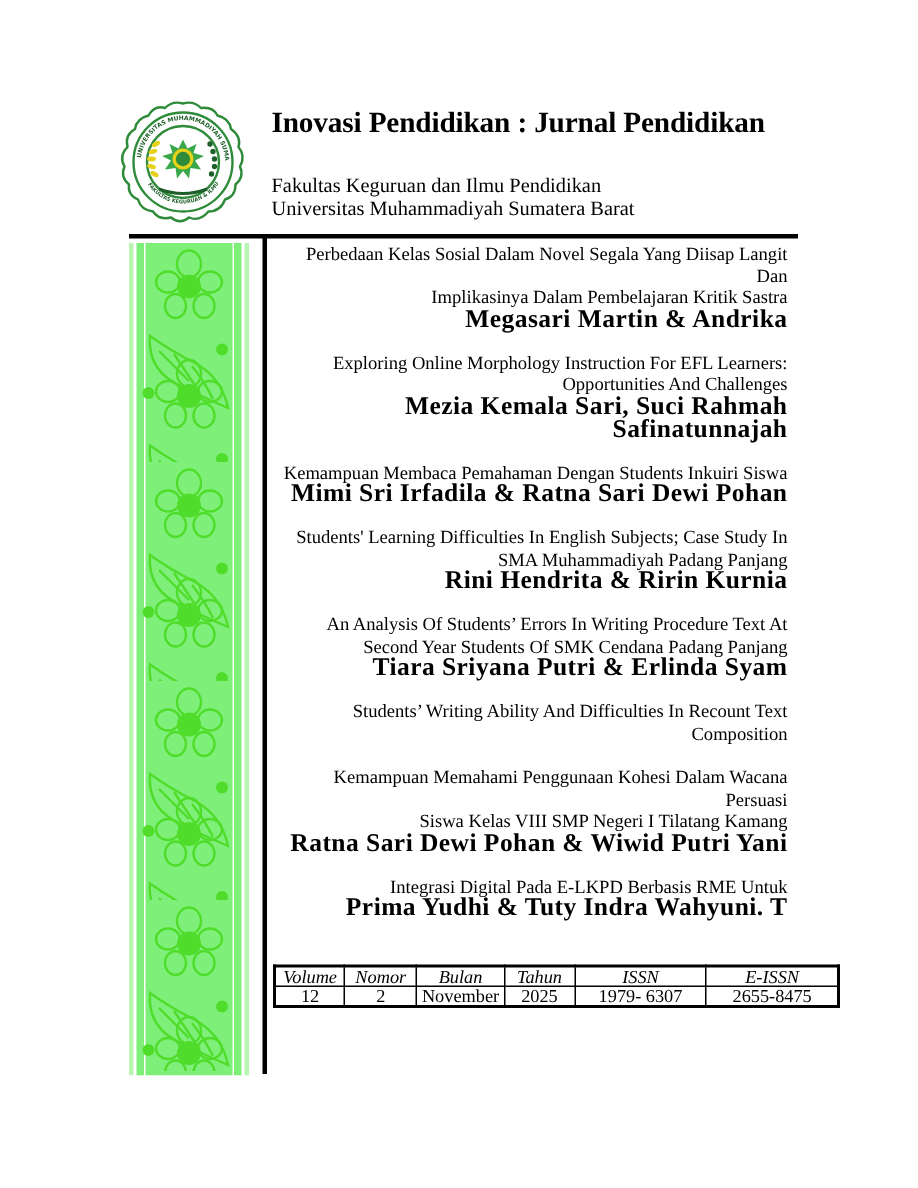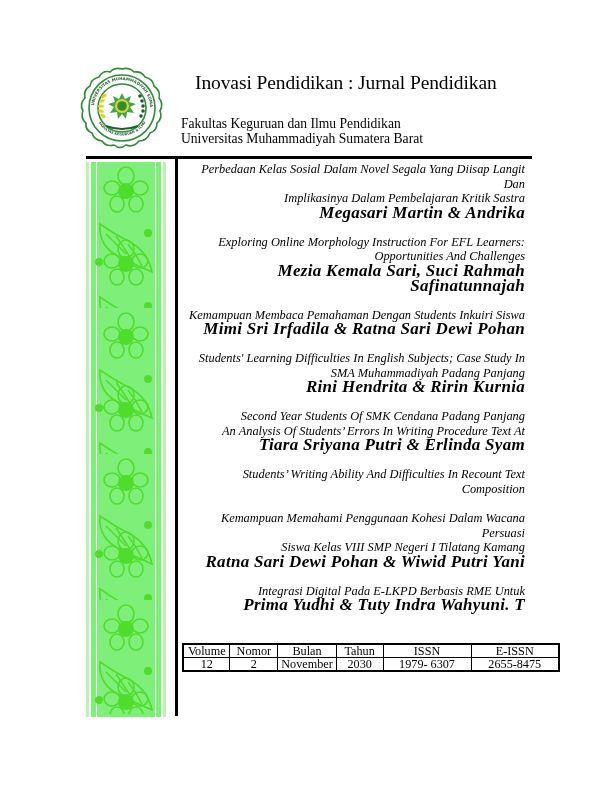--- a/index.html
+++ b/index.html
@@ -3,38 +3,38 @@
 <meta charset="utf-8">
 <style>
   html, body { margin: 0; padding: 0; }
   body {
     width: 612px; height: 792px; background: #ffffff; position: relative;
     font-family: "Liberation Serif", "DejaVu Serif", serif; color: #000;
     overflow: hidden;
   }
   .logo { position: absolute; left: 76px; top: 66px; width: 92px; height: 86px; }
   .journal-title {
-    position: absolute; left: 195px; top: 72px;
-    font-size: 19.5px; font-weight: normal; letter-spacing: -0.1px; white-space: nowrap;
+    position: absolute; left: 181px; top: 72px;
+    font-size: 19.5px; font-weight: bold; letter-spacing: -0.1px; white-space: nowrap;
   }
   .affil { position: absolute; left: 181px; top: 116px; font-size: 13.6px; line-height: 15px; white-space: nowrap; }
   .hline { position: absolute; left: 86px; top: 156px; width: 446px; height: 3px; background: #000; }
   .vline { position: absolute; left: 175px; top: 156px; width: 3px; height: 560px; background: #000; }
   .strip-wrap { position: absolute; left: 86px; top: 162px; width: 80px; height: 555px; }
-  .articles { position: absolute; left: 183px; top: 162px; width: 342px; font-style: italic; }
+  .articles { position: absolute; left: 183px; top: 162px; width: 342px; }
   .article { text-align: right; font-size: 12.4px; line-height: 14.6px; margin-bottom: 14.4px; }
   .article .title { display: block; }
   .article .authors { display: block; font-weight: bold; font-size: 17px; letter-spacing: 0.3px; }
   table.info {
     position: absolute; left: 182px; top: 643px; width: 378px;
     border-collapse: collapse; font-size: 12.2px; line-height: 12px;
   }
   table.info td { border: 1px solid #000; padding: 0 3px 0 3px; text-align: center; height: 12px; }
   table.info { border: 2px solid #000; }
-  table.info tr.hdr td { text-align: center; }
+  table.info tr.hdr td { text-align: center; font-style: italic; }
   table.info tr.hdr td.r { text-align: center; }
 </style>
 </head>
 <body>
 
 <div class="logo">
   <svg width="92" height="86" viewBox="0 0 92 86">
 
     <g fill="none" stroke="#2e8b3a" stroke-width="1.6">
       <path d="M46 3 Q53 1 58 6 Q66 5 69 11 Q77 13 78 20 Q85 25 83 32 Q88 38 84 45 Q87 52 81 57 Q81 65 74 67 Q71 75 63 75 Q57 82 50 79 Q44 84 38 79 Q30 81 26 75 Q18 74 16 67 Q9 64 10 57 Q4 52 7 45 Q3 38 9 32 Q7 24 14 20 Q15 13 23 11 Q27 4 34 6 Q39 1 46 3 Z"></path>
@@ -150,22 +150,22 @@
   <div class="article">
     <span class="title">Kemampuan Membaca Pemahaman Dengan Students Inkuiri Siswa</span>
     <span class="authors">Mimi Sri Irfadila &amp; Ratna Sari Dewi Pohan</span>
   </div>
   <div class="article">
     <span class="title">Students' Learning Difficulties In English Subjects; Case Study In</span>
     <span class="title">SMA Muhammadiyah Padang Panjang</span>
     <span class="authors">Rini Hendrita &amp; Ririn Kurnia</span>
   </div>
   <div class="article">
+    <span class="title">An Analysis Of Students’ Errors In Writing Procedure Text At</span>
     <span class="title">Second Year Students Of SMK Cendana Padang Panjang</span>
-    <span class="title">An Analysis Of Students’ Errors In Writing Procedure Text At</span>
     <span class="authors">Tiara Sriyana Putri &amp; Erlinda Syam</span>
   </div>
   <div class="article">
     <span class="title">Students’ Writing Ability And Difficulties In Recount Text</span>
     <span class="title">Composition</span>
   </div>
   <div class="article">
     <span class="title">Kemampuan Memahami Penggunaan Kohesi Dalam Wacana Persuasi</span>
     <span class="title">Siswa Kelas VIII SMP Negeri I Tilatang Kamang</span>
     <span class="authors">Ratna Sari Dewi Pohan &amp; Wiwid Putri Yani</span>
@@ -191,18 +191,18 @@
     <td>Nomor</td>
     <td class="r">Bulan</td>
     <td class="r">Tahun</td>
     <td class="r">ISSN</td>
     <td class="r">E-ISSN</td>
   </tr>
   <tr>
     <td>12</td>
     <td>2</td>
     <td>November</td>
-    <td>2030</td>
+    <td>2025</td>
     <td>1979- 6307</td>
     <td>2655-8475</td>
   </tr>
 </tbody>
   </table>
 
 </body></html>

